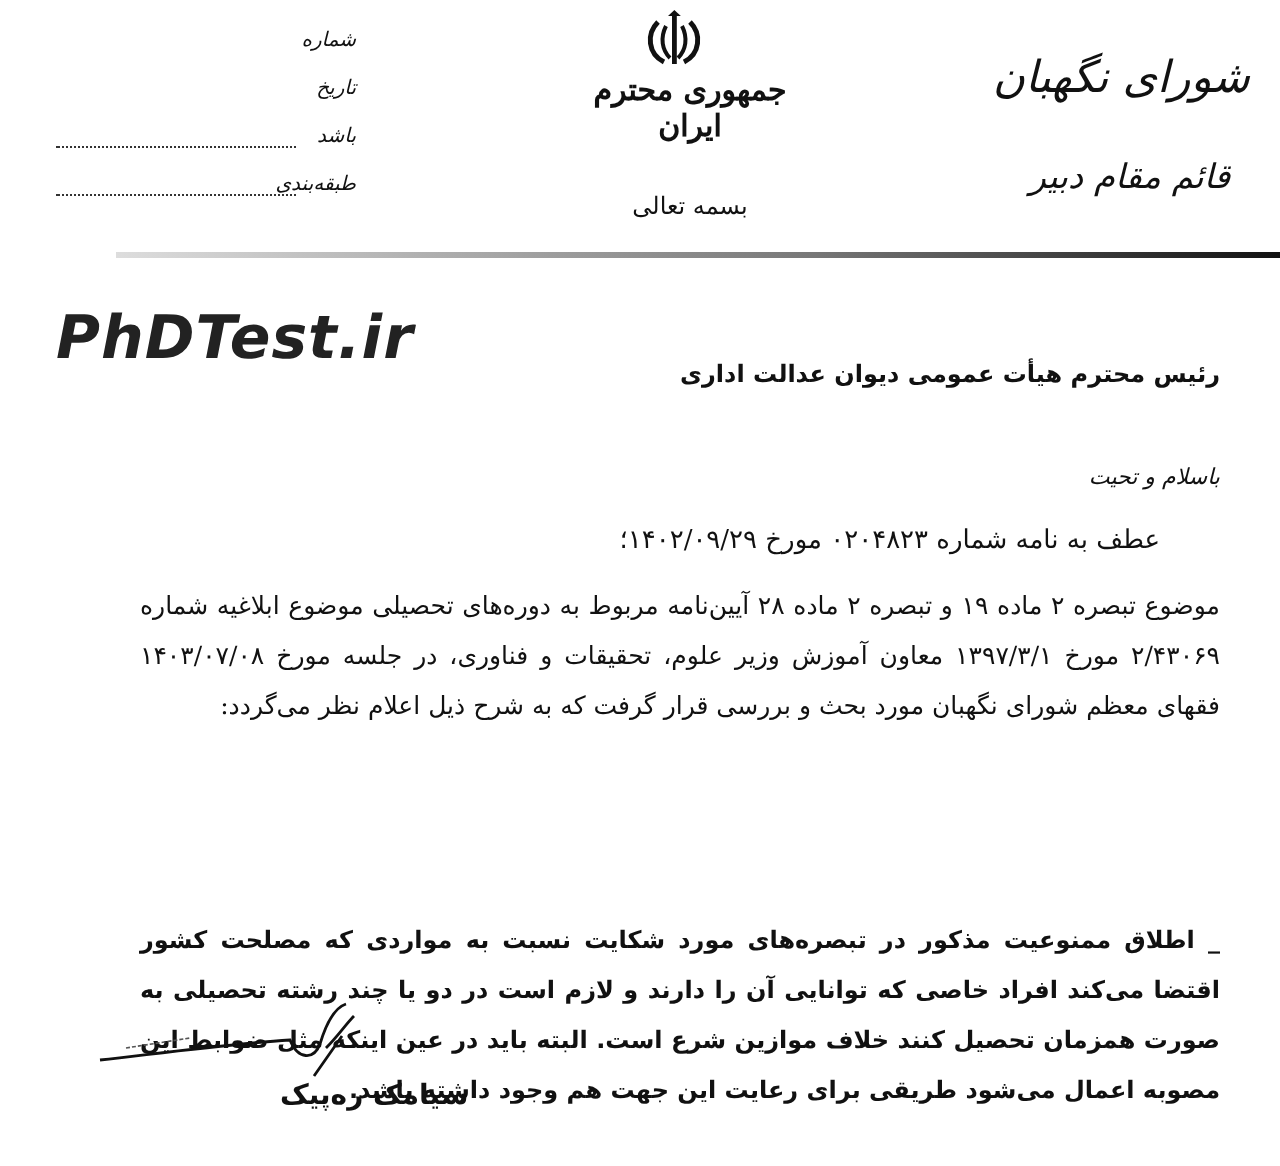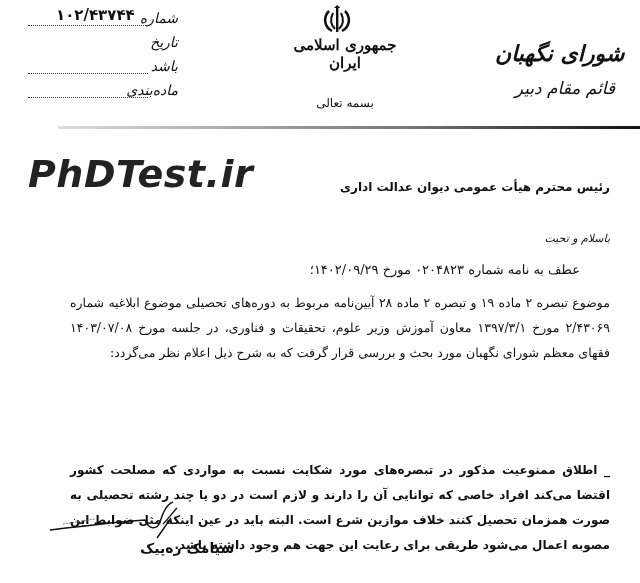--- a/index.html
+++ b/index.html
@@ -1,74 +1,71 @@
 <!DOCTYPE html>
 <html><head>
 <meta charset="utf-8">
 <style>
   html, body { margin:0; padding:0; background:#ffffff; }
   body { width:640px; height:583px; position:relative; overflow:hidden; font-family:"DejaVu Serif", serif; color:#111; }
   .meta-row { position:absolute; left:28px; width:150px; height:20px; direction:rtl; display:flex; align-items:flex-end; }
-  .meta-label { font-family:"DejaVu Serif", serif; font-style:italic; font-size:14px; width:30px; text-align:right; }
+  .meta-label { font-family:"DejaVu Serif", serif; font-style:italic; font-size:10px; width:30px; text-align:right; }
   .meta-dots { flex:1; border-bottom:1px dotted #333; height:14px; position:relative; }
   .meta-val { position:absolute; left:28px; bottom:1px; font-family:"DejaVu Sans", sans-serif; font-weight:bold; font-size:15px; direction:rtl; }
   .rule { position:absolute; left:58px; top:126px; width:582px; height:3px; background:linear-gradient(90deg, #ddd 0%, #777 60%, #111 100%); }
   .emblem { position:absolute; left:320px; top:5px; width:34px; height:30px; }
   .header-center { position:absolute; left:280px; top:36px; width:130px; text-align:center; font-family:"DejaVu Serif", serif; font-weight:bold; font-size:15px; direction:rtl; }
   .bismillah { position:absolute; left:300px; top:96px; width:90px; text-align:center; font-size:12px; direction:rtl; }
-  .council { position:absolute; left:495px; top:26px; width:130px; text-align:left; font-size:22px; font-weight:bold; font-style:italic; direction:rtl;margin-top:14px; }
+  .council { position:absolute; left:495px; top:26px; width:130px; text-align:right; font-size:22px; font-weight:normal; font-style:italic; direction:rtl; }
   .deputy { position:absolute; left:505px; top:78px; width:120px; text-align:center; font-size:17px; font-style:italic; direction:rtl; }
-  .watermark { position:absolute; left:28px; top:152px; font-family:"DejaVu Sans", sans-serif; font-weight:bold; font-style:italic; font-size:38px; color:#222; letter-spacing:0.5px; }
+  .watermark { position:absolute; left:28px; top:152px; font-family:"DejaVu Sans", sans-serif; font-weight:bold; font-style:italic; font-size:30px; color:#222; letter-spacing:0.5px; }
   .recipient { position:absolute; right:30px; top:180px; font-family:"DejaVu Sans", sans-serif; font-weight:bold; font-size:12px; direction:rtl; }
   .greeting { position:absolute; right:30px; top:232px; font-size:11px; font-style:italic; direction:rtl; }
   .reference { position:absolute; right:60px; top:262px; font-size:13px; direction:rtl; }
   .para { position:absolute; right:30px; width:540px; direction:rtl; text-align:justify; font-size:12.5px; line-height:25px; }
   .para1 { top:290px;margin-left:46px; }
   .para2 { top:410px; font-family:"DejaVu Sans", sans-serif; font-weight:bold; font-size:12px;margin-top:48px; }
   .signature-mark { position:absolute; left:45px; top:500px; width:140px; height:40px; }
   .signer { position:absolute; left:140px; top:540px; font-family:"DejaVu Sans", sans-serif; font-weight:bold; font-size:14px; direction:rtl; }
 </style>
 </head>
 <body>
 
 <div>
 
   <div>
     <div class="meta-row" style="top:6px;">
       <span class="meta-label">شماره</span>
-      <span class="meta-dots">
-          <span class="meta-val">۱۰۲/۴۳۷۴۴</span>
-        </span>
     </div>
     <div class="meta-row" style="top:30px;">
       <span class="meta-label">تاریخ</span>
     </div>
     <div class="meta-row" style="top:54px;">
       <span class="meta-label">باشد</span>
       <span class="meta-dots">
           <span class="meta-val"></span>
         </span>
     </div>
     <div class="meta-row" style="top:78px;">
-      <span class="meta-label">ماده‌بندی</span>
+      <span class="meta-label">طبقه‌بندی</span>
       <span class="meta-dots">
           <span class="meta-val"></span>
         </span>
     </div>
   </div>
 
   <svg class="emblem" viewBox="0 0 34 30">
     <path d="M9 6 C3 12 4 22 12 26" fill="none" stroke="#111" stroke-width="2.5"></path>
     <path d="M25 6 C31 12 30 22 22 26" fill="none" stroke="#111" stroke-width="2.5"></path>
     <path d="M13 8 C10 14 11 20 15 24" fill="none" stroke="#111" stroke-width="2"></path>
     <path d="M21 8 C24 14 23 20 19 24" fill="none" stroke="#111" stroke-width="2"></path>
     <rect x="16" y="3" width="2.4" height="24" fill="#111"></rect>
     <path d="M14 3 L17.2 0 L20.4 3 Z" fill="#111"></path>
   </svg>
-  <div class="header-center">جمهوری اسلامی ایران</div>
+  <div class="header-center">جمهوری محترم ایران</div>
   <div class="bismillah">بسمه تعالی</div>
 
   <div class="council">شورای نگهبان</div>
   <div class="deputy">قائم مقام دبیر</div>
 
   <div class="rule"></div>
 
   <div class="watermark">PhDTest.ir</div>
 
   <div class="recipient">رئیس محترم هیأت عمومی دیوان عدالت اداری</div>

